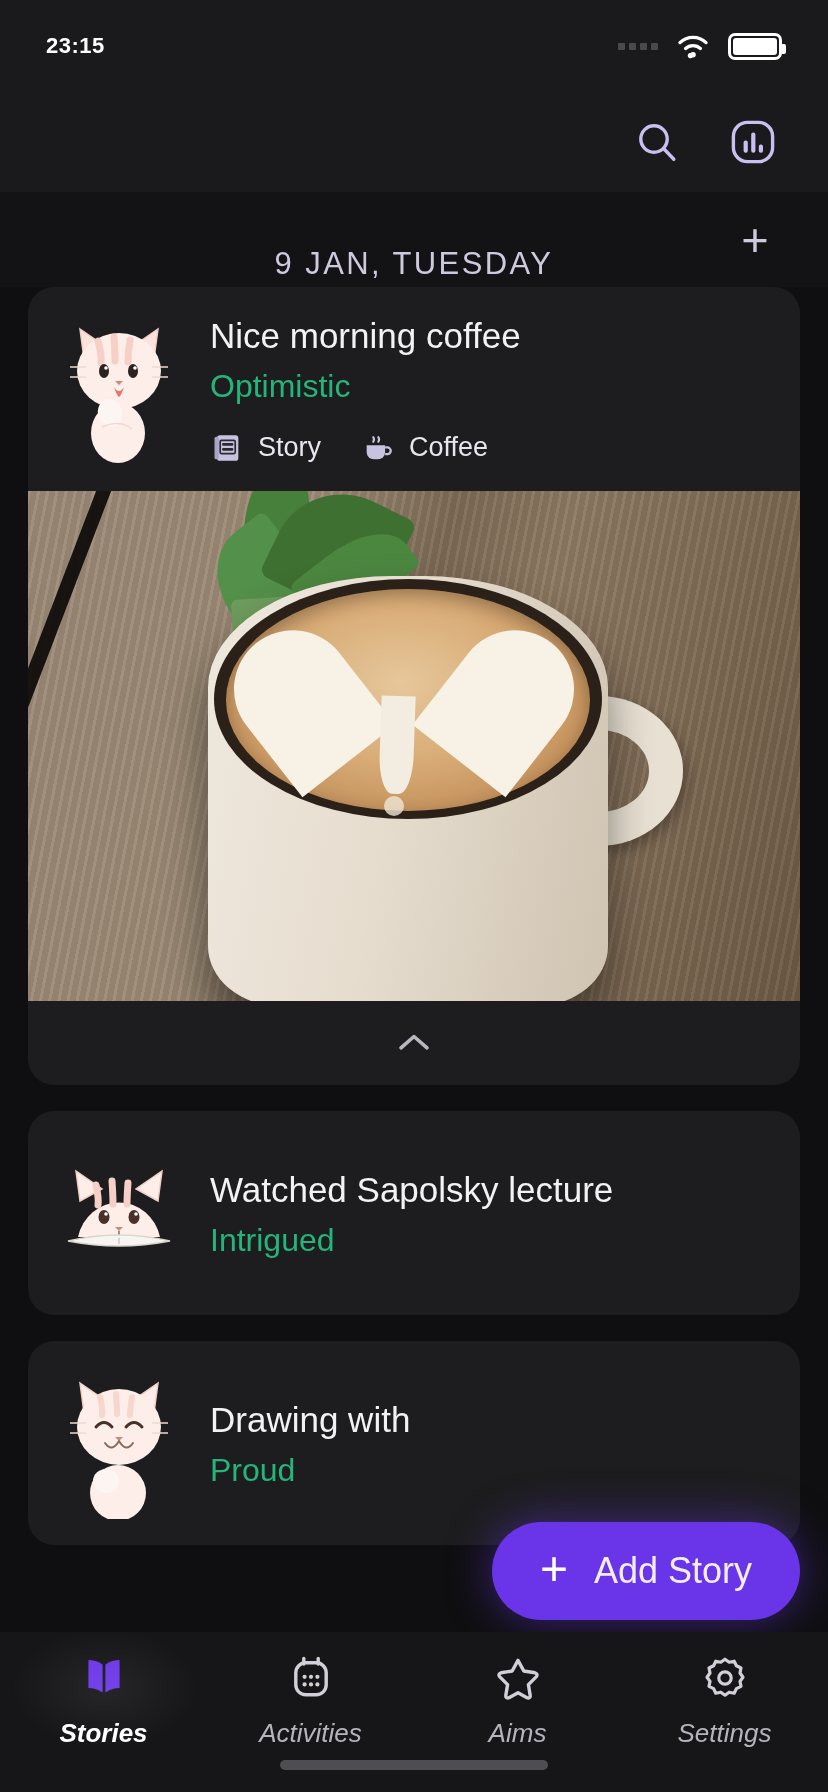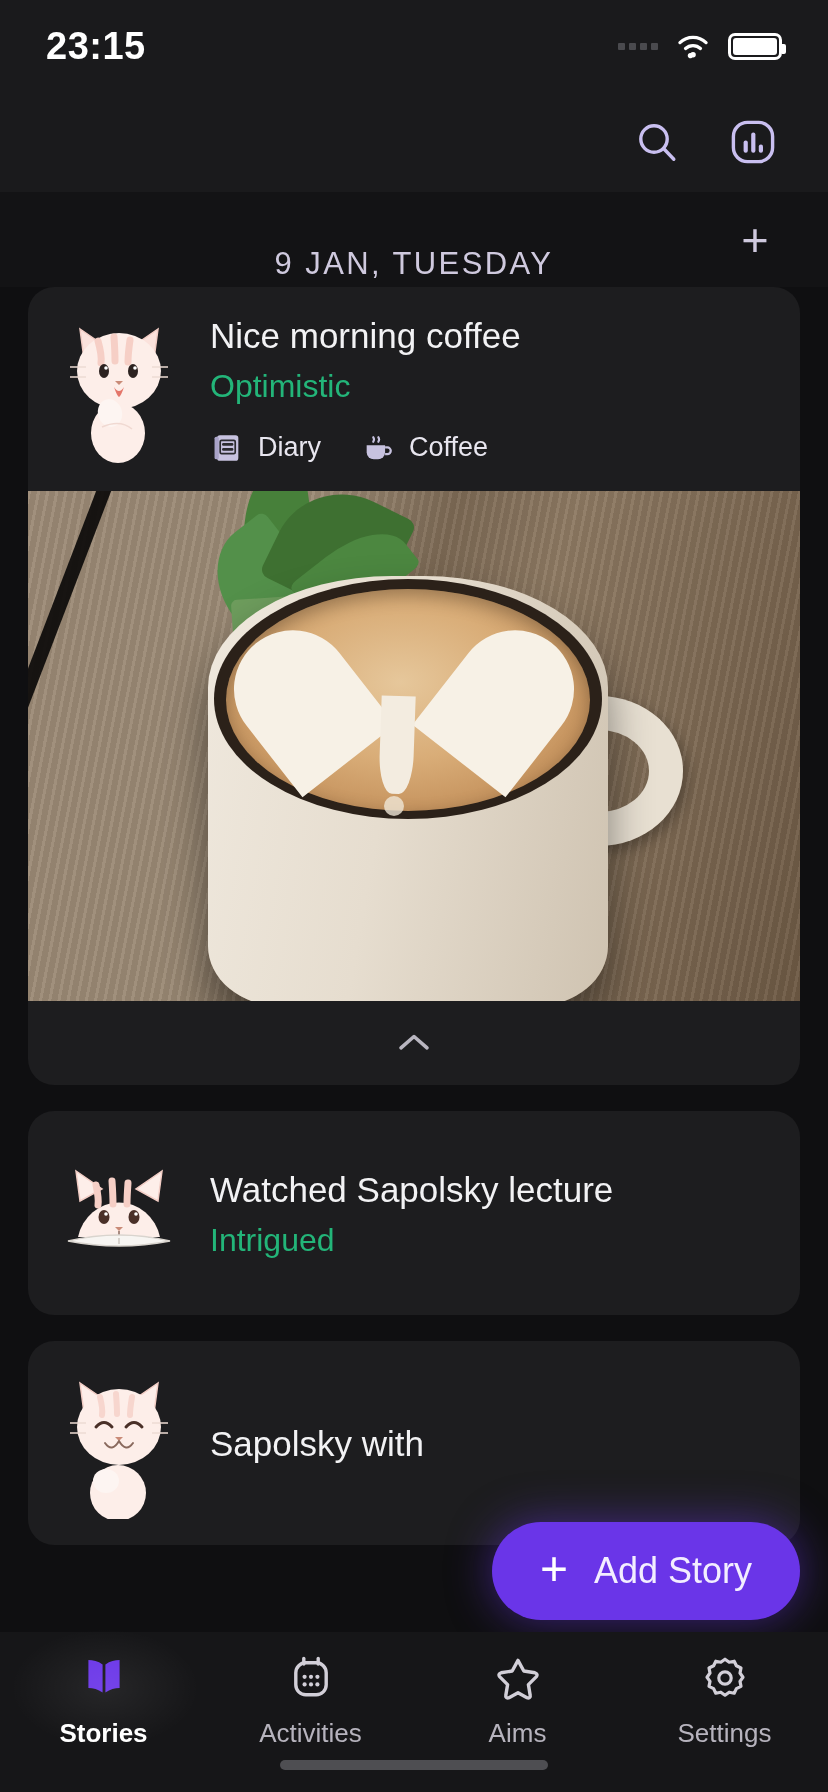--- a/index.html
+++ b/index.html
@@ -11,21 +11,21 @@
   }
   .phone { position:relative; width:828px; height:1792px; background:#0f0f11; overflow:hidden; }
 
   
   .statusbar {
     position:absolute; top:0; left:0; right:0; height:92px;
     background:#1a1a1c;
     display:flex; align-items:center; justify-content:space-between;
     padding:0 46px;
   }
-  .status-time { color:#fff; font-size:38px; font-weight:600; letter-spacing:.5px; }
+  .status-time { color:#fff; font-size:22px; font-weight:600; letter-spacing:.5px; }
   .status-right { display:flex; align-items:center; gap:16px; }
   .dots { display:flex; gap:4px; align-items:center; }
   .dots i { display:block; width:7px; height:7px; background:#4a4a4e; border-radius:1px; }
   .battery {
     width:54px; height:27px; border:3px solid #ffffff; border-radius:7px;
     position:relative; display:flex; align-items:center; padding:2px;
   }
   .battery::after {
     content:""; position:absolute; right:-7px; top:8px;
     width:4px; height:10px; background:#ffffff; border-radius:0 2px 2px 0;
@@ -146,21 +146,21 @@
   }
   .fab-plus { color:#fff; font-size:48px; font-weight:300; line-height:1; margin-top:-4px; }
   .fab-label { color:#f3eeff; font-size:36px; font-weight:400; }
 
   
   .bottomnav {
     position:absolute; left:0; right:0; bottom:0; height:160px;
     background:#161618;
     display:flex; align-items:flex-start; padding-top:20px;
   }
-  .navitem { flex:1; display:flex; flex-direction:column; align-items:center; gap:14px; }
+  .navitem { flex:1; display:flex; flex-direction:column; align-items:center; gap:14px;font-style:italic; }
   .navlabel { font-size:26px; color:#b6b3bd; }
   .navitem.active .navlabel { color:#ffffff; font-weight:700; }
   .homebar {
     position:absolute; left:50%; transform:translateX(-50%); bottom:22px;
     width:268px; height:10px; background:#4e4e52; border-radius:6px;
   }
   .nav-glow {
     position:absolute; left:10px; top:-4px; width:190px; height:120px;
     background:radial-gradient(ellipse at center, rgba(255,255,255,.07) 0%, rgba(255,255,255,0) 70%);
     pointer-events:none;
@@ -244,21 +244,21 @@
           <div class="card-mood">Optimistic</div>
           <div class="card-tags">
             <div class="tag">
               <svg width="34" height="34" viewBox="0 0 24 24">
                 <rect x="5" y="3" width="15" height="18" rx="2" fill="#c7c2df"></rect>
                 <rect x="3.2" y="4" width="3" height="16" rx="1.2" fill="#a9a3c8"></rect>
                 <rect x="8.5" y="8.5" width="8" height="1.9" rx=".9" fill="#2a2a2e"></rect>
                 <rect x="8.5" y="12" width="8" height="1.9" rx=".9" fill="#2a2a2e"></rect>
                 <rect x="7.2" y="6.6" width="10.6" height="9.4" rx="1" fill="none" stroke="#2a2a2e" stroke-width="1.2"></rect>
               </svg>
-              <span class="tag-label">Diary</span>
+              <span class="tag-label">Story</span>
             </div>
             <div class="tag">
               <svg width="34" height="34" viewBox="0 0 24 24">
                 <path d="M4 10h13v5a5 5 0 01-5 5H9a5 5 0 01-5-5z" fill="#c7c2df"></path>
                 <path d="M17 11.6h1.6a2.4 2.4 0 010 4.8H17" fill="none" stroke="#c7c2df" stroke-width="1.6"></path>
                 <path d="M8.6 7.6q1.2-1.6 0-3.2" stroke="#c7c2df" stroke-width="1.5" fill="none" stroke-linecap="round"></path>
                 <path d="M12.2 7.6q1.2-1.6 0-3.2" stroke="#c7c2df" stroke-width="1.5" fill="none" stroke-linecap="round"></path>
               </svg>
               <span class="tag-label">Coffee</span>
             </div>
@@ -331,21 +331,22 @@
             <path d="M72 58 q8 -9 16 0" stroke="#4a3028" stroke-width="3" fill="none" stroke-linecap="round"></path>
             <path d="M61 68 l4 4 l4 -4 z" fill="#c98b78"></path>
             <path d="M65 72 q-7 12 -14 2 M65 72 q7 12 14 2" stroke="#8a6a5e" stroke-width="2" fill="none" stroke-linecap="round"></path>
             <path d="M16 54 h16 M16 64 h16" stroke="#eddbd4" stroke-width="1.4"></path>
             <path d="M98 54 h16 M98 64 h16" stroke="#eddbd4" stroke-width="1.4"></path>
             <ellipse cx="64" cy="124" rx="28" ry="28" fill="#fdeee9"></ellipse>
             <ellipse cx="52" cy="112" rx="13" ry="12" fill="#fdf5f2"></ellipse>
           </svg>
         </div>
         <div class="card-body">
-          <div class="card-title">Sapolsky with</div>
+          <div class="card-title">Drawing with</div>
+          <div class="card-mood">Proud</div>
         </div>
       </div>
     </div>
 
   </div>
 
   <div class="fab">
     <span class="fab-plus">+</span>
     <span class="fab-label">Add Story</span>
   </div>

